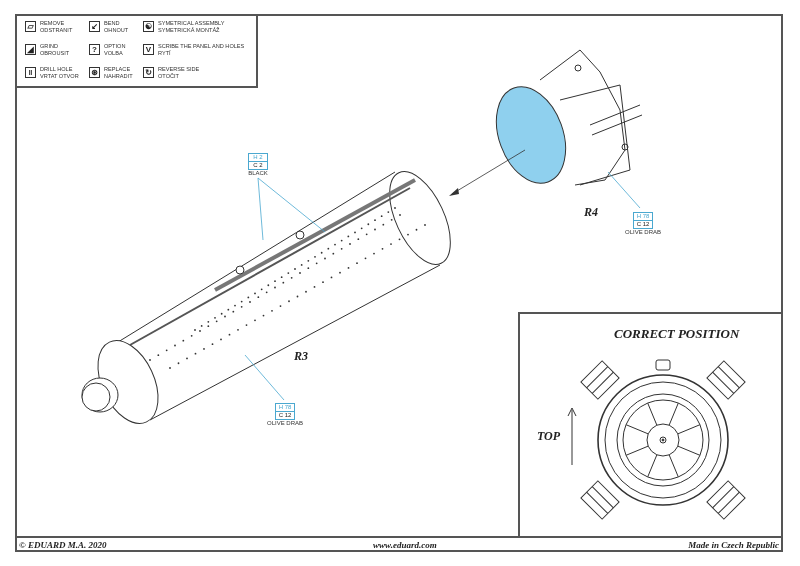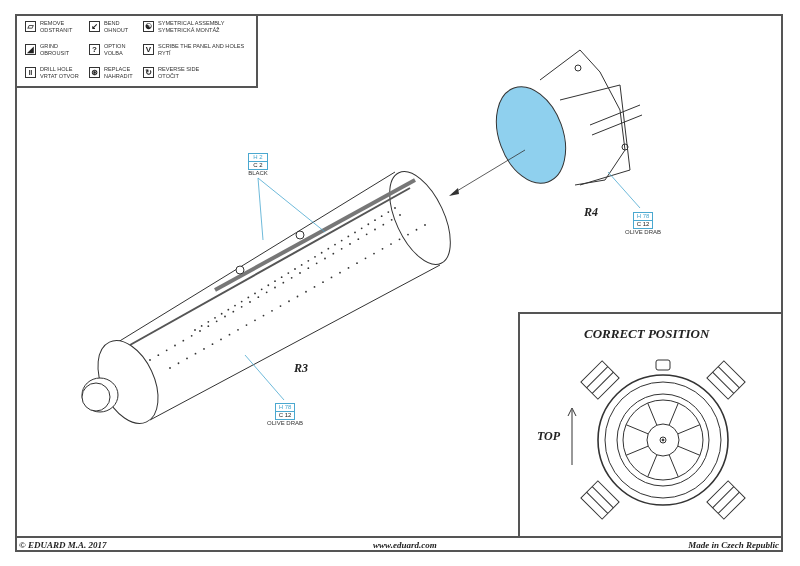--- a/index.html
+++ b/index.html
@@ -237,37 +237,37 @@
         <line x1="711" y1="504" x2="741" y2="504"></line>
       </g>
   </g>
   <g stroke="#333" stroke-width="1" fill="none">
     <line x1="572" y1="465" x2="572" y2="410"></line>
     <path d="M568 416 L572 408 L576 416"></path>
   </g>
 </svg>
 
 <div id="correct-box"></div>
-<div class="serif-bi" style="position:absolute;left:584px;top:326px;font-size:13px;">CORRECT POSITION</div>
+<div class="serif-bi" style="position:absolute;left:614px;top:326px;font-size:13px;">CORRECT POSITION</div>
 <div class="serif-bi" style="position:absolute;left:537px;top:429px;font-size:12px;">TOP</div>
 
-<div class="part-label" style="left:294px;top:349px;margin-top:12px;">R3</div>
+<div class="part-label" style="left:294px;top:349px;">R3</div>
 <div class="part-label" style="left:584px;top:185px;margin-top:20px;">R4</div>
 
 <div class="paint-label" style="left:236px;top:153px;width:44px;">
   <div class="paint-box">H 2</div>
   <div class="paint-box c">C 2</div>
   <div>BLACK</div>
 </div>
 <div class="paint-label" style="left:618px;top:212px;width:50px;">
   <div class="paint-box">H 78</div>
   <div class="paint-box c">C 12</div>
   <div>OLIVE DRAB</div>
 </div>
 <div class="paint-label" style="left:260px;top:403px;width:50px;">
   <div class="paint-box">H 78</div>
   <div class="paint-box c">C 12</div>
   <div>OLIVE DRAB</div>
 </div>
 
-<div class="footer-text" style="left:19px;">© EDUARD  M.A. 2017</div>
+<div class="footer-text" style="left:19px;">© EDUARD  M.A. 2020</div>
 <div class="footer-text" style="left:373px;">www.eduard.com</div>
 <div class="footer-text" style="right:21px;">Made in Czech Republic</div>
 
 </body></html>

